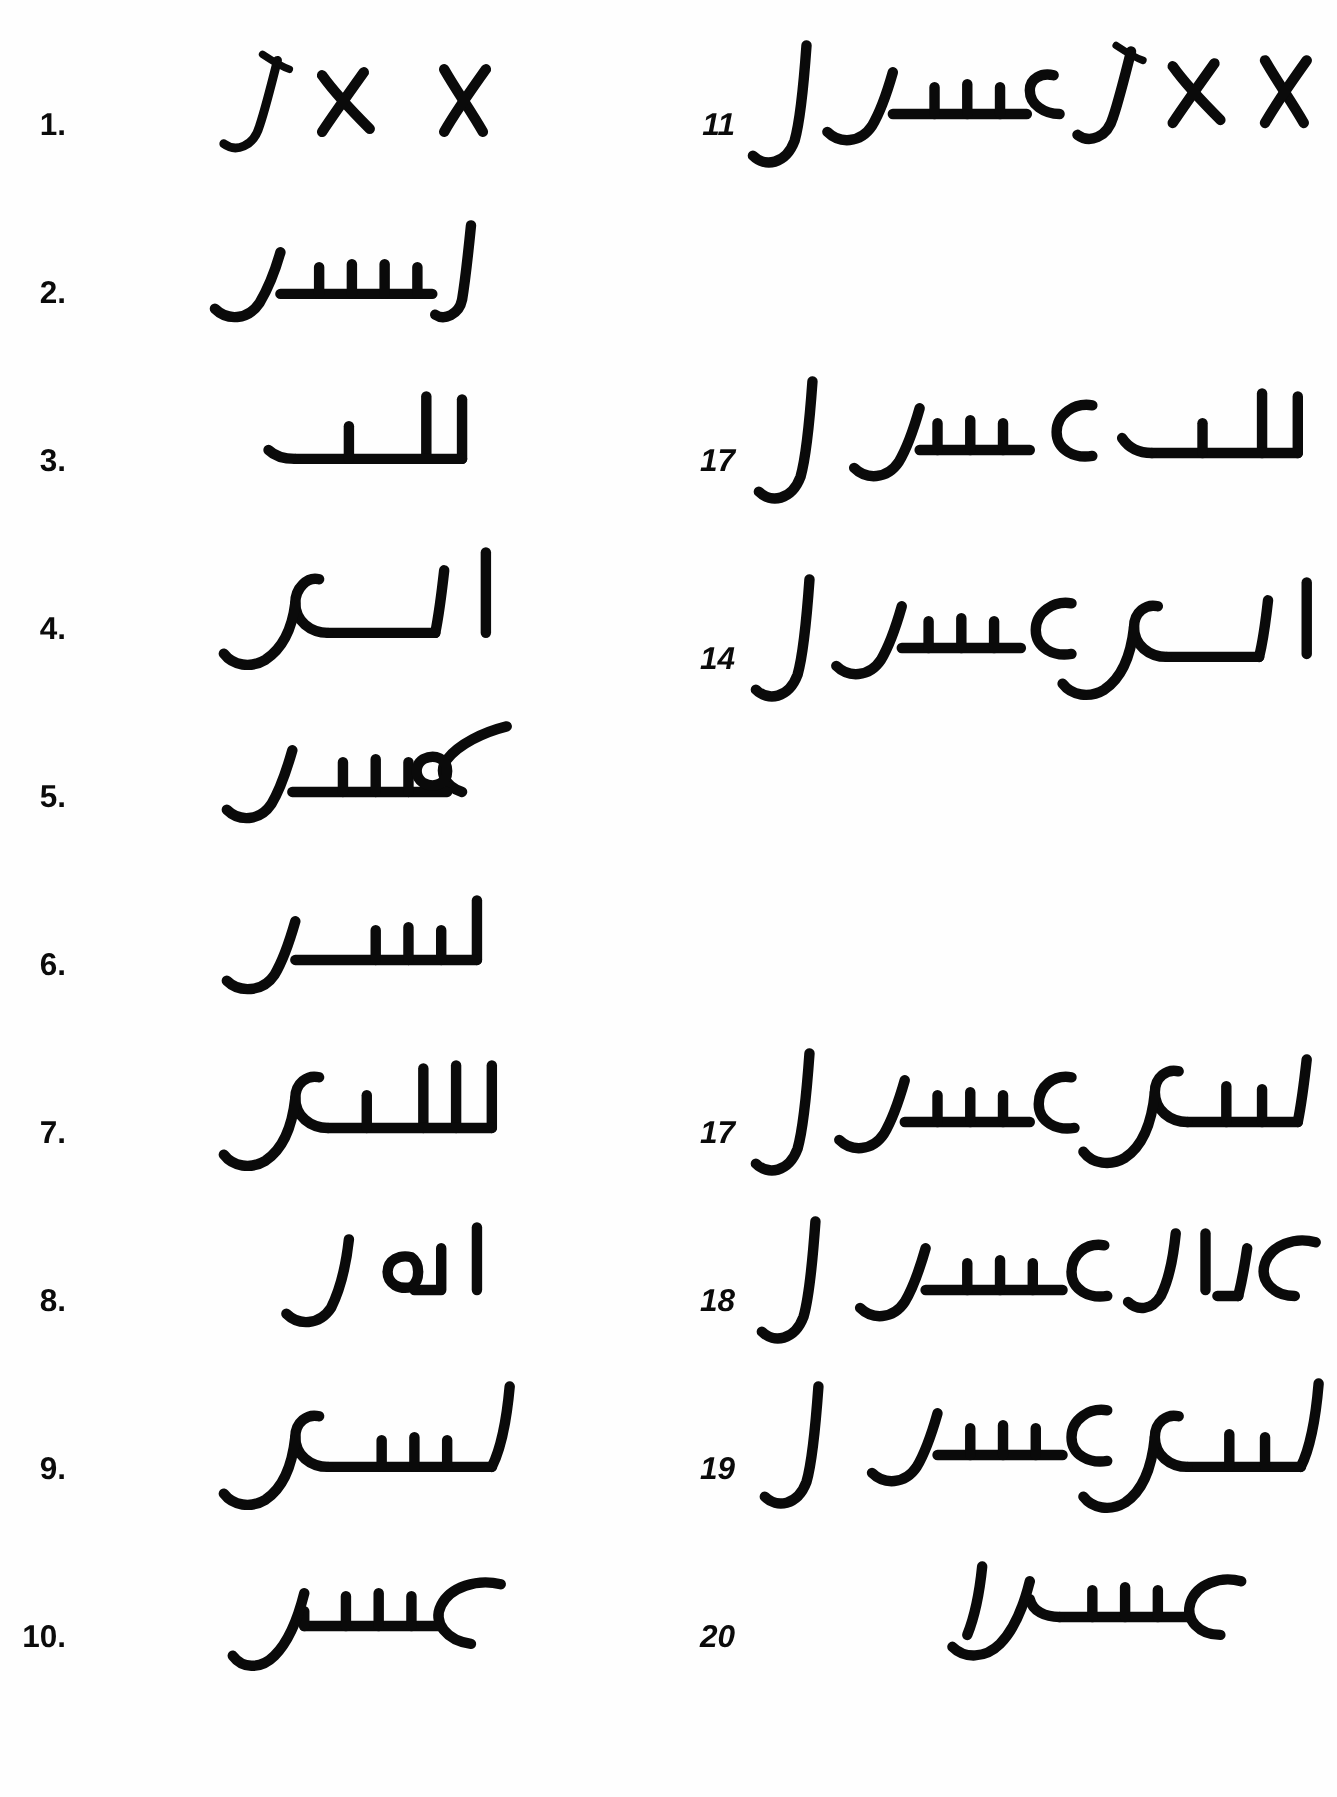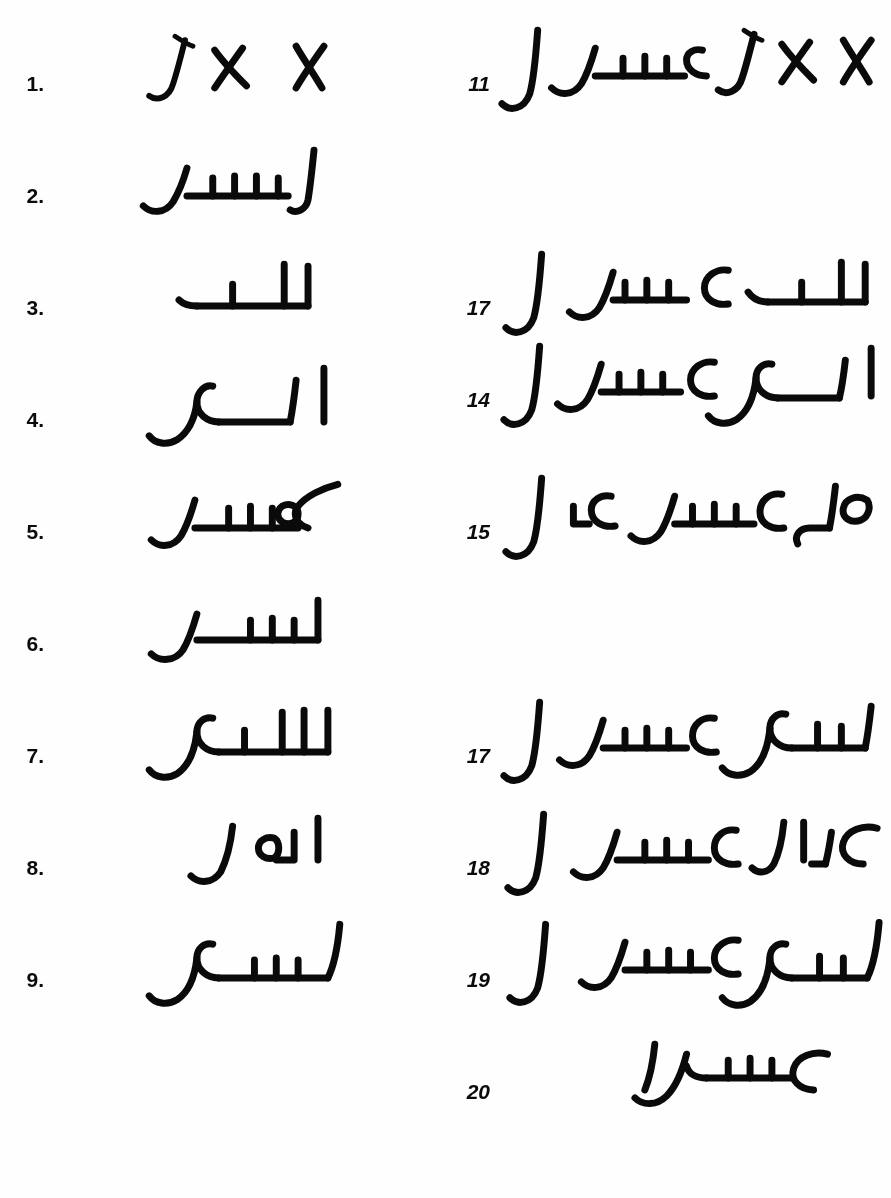--- a/index.html
+++ b/index.html
@@ -187,20 +187,32 @@
         <svg viewBox="0 0 400 112" preserveAspectRatio="xMidYMid meet">
           <path class="stroke sw7" d="M294 10 C292 32 288 52 282 64"></path>
           <path class="stroke sw7" d="M282 64 L172 64"></path>
           <path class="stroke sw7" d="M252 46 L252 64 M230 44 L230 64 M208 46 L208 64"></path>
           <path class="stroke sw7" d="M172 64 C160 64 150 56 150 44 C150 34 158 28 166 30"></path>
           <path class="stroke sw7" d="M150 44 C148 62 142 78 130 86 C120 92 108 90 102 82"></path>
         </svg>
       </span>
     </div>
 
+    <div class="entry" style="top:1026px">
+      <span class="entry-number">10.</span>
+      <span class="entry-script">
+        <svg viewBox="0 0 400 112" preserveAspectRatio="xMidYMid meet">
+          <path class="stroke sw7" d="M288 30 C272 26 254 32 248 44 C242 56 252 68 268 70"></path>
+          <path class="stroke sw7" d="M246 58 L156 58"></path>
+          <path class="stroke sw7" d="M228 38 L228 58 M206 36 L206 58 M184 38 L184 58"></path>
+          <path class="stroke sw7" d="M156 58 L156 48"></path>
+          <path class="stroke sw7" d="M156 36 C152 52 146 68 136 78 C126 88 114 86 108 78"></path>
+        </svg>
+      </span>
+    </div>
 
   </div>
 
   <div class="column" id="col-right">
 
     <div class="entry" style="top:18px">
       <span class="entry-number">11</span>
       <span class="entry-script">
         <svg viewBox="0 0 400 112" preserveAspectRatio="xMidYMid meet">
           <path class="stroke sw7" d="M352 22 C360 36 370 50 378 64"></path>
@@ -230,55 +242,38 @@
           <path class="stroke sw7" d="M276 60 C266 60 260 56 256 50"></path>
           <path class="stroke sw7" d="M236 28 C224 26 212 34 212 46 C212 58 224 64 236 62"></path>
           <path class="stroke sw7" d="M194 58 L120 58"></path>
           <path class="stroke sw7" d="M176 40 L176 58 M154 38 L154 58 M132 40 L132 58"></path>
           <path class="stroke sw7" d="M120 30 C116 44 112 56 106 66 C98 78 84 78 76 70"></path>
           <path class="stroke sw7" d="M48 12 C46 40 44 62 40 76 C34 92 20 94 12 86"></path>
         </svg>
       </span>
     </div>
 
-    <div class="entry" style="top:334px">
+    <div class="entry" style="top:374px">
       <span class="entry-number">14</span>
       <span class="entry-script">
         <svg viewBox="0 0 400 112" preserveAspectRatio="xMidYMid meet">
           <path class="stroke sw7" d="M380 14 L380 62"></path>
           <path class="stroke sw7" d="M354 26 C352 44 350 56 348 64"></path>
           <path class="stroke sw7" d="M348 64 L286 64"></path>
           <path class="stroke sw7" d="M286 64 C274 64 264 56 264 44 C264 34 272 28 280 30"></path>
           <path class="stroke sw7" d="M264 44 C262 62 256 78 244 86 C234 92 222 90 216 82"></path>
           <path class="stroke sw7" d="M222 28 C210 26 198 34 198 46 C198 58 210 64 222 62"></path>
           <path class="stroke sw7" d="M188 58 L108 58"></path>
           <path class="stroke sw7" d="M170 40 L170 58 M148 38 L148 58 M126 40 L126 58"></path>
           <path class="stroke sw7" d="M108 30 C104 44 100 56 94 66 C86 78 72 78 64 70"></path>
           <path class="stroke sw7" d="M46 12 C44 40 42 62 38 76 C32 92 18 94 10 86"></path>
         </svg>
       </span>
     </div>
 
-    <div class="entry" style="top:466px">
-      <span class="entry-number">15</span>
-      <span class="entry-script">
-        <svg viewBox="0 0 400 112" preserveAspectRatio="xMidYMid meet">
-          <path class="stroke sw7" d="M376 34 C366 28 354 32 352 42 C350 52 360 58 370 54 C378 50 380 40 376 34 Z"></path>
-          <path class="stroke sw7" d="M344 20 C342 38 340 52 338 62"></path>
-          <path class="stroke sw7" d="M338 62 L318 62 C308 62 302 70 306 78"></path>
-          <path class="stroke sw7" d="M290 28 C278 26 268 34 268 46 C268 58 280 64 292 62"></path>
-          <path class="stroke sw7" d="M262 58 L182 58"></path>
-          <path class="stroke sw7" d="M244 40 L244 58 M222 38 L222 58 M200 40 L200 58"></path>
-          <path class="stroke sw7" d="M182 30 C178 44 174 56 168 66 C160 78 146 78 138 70"></path>
-          <path class="stroke sw7" d="M118 30 C108 28 98 34 98 44 C98 56 110 62 122 60"></path>
-          <path class="stroke sw7" d="M96 58 L80 58 L80 40"></path>
-          <path class="stroke sw7" d="M48 12 C46 40 44 62 40 76 C34 92 20 94 12 86"></path>
-        </svg>
-      </span>
-    </div>
 
 
     <div class="entry" style="top:690px">
       <span class="entry-number">17</span>
       <span class="entry-script">
         <svg viewBox="0 0 400 112" preserveAspectRatio="xMidYMid meet">
           <path class="stroke sw7" d="M380 16 C378 34 376 48 374 58"></path>
           <path class="stroke sw7" d="M374 58 L300 58"></path>
           <path class="stroke sw7" d="M350 36 L350 58 M326 34 L326 58"></path>
           <path class="stroke sw7" d="M300 58 C288 58 278 50 278 38 C278 28 286 22 294 24"></path>

